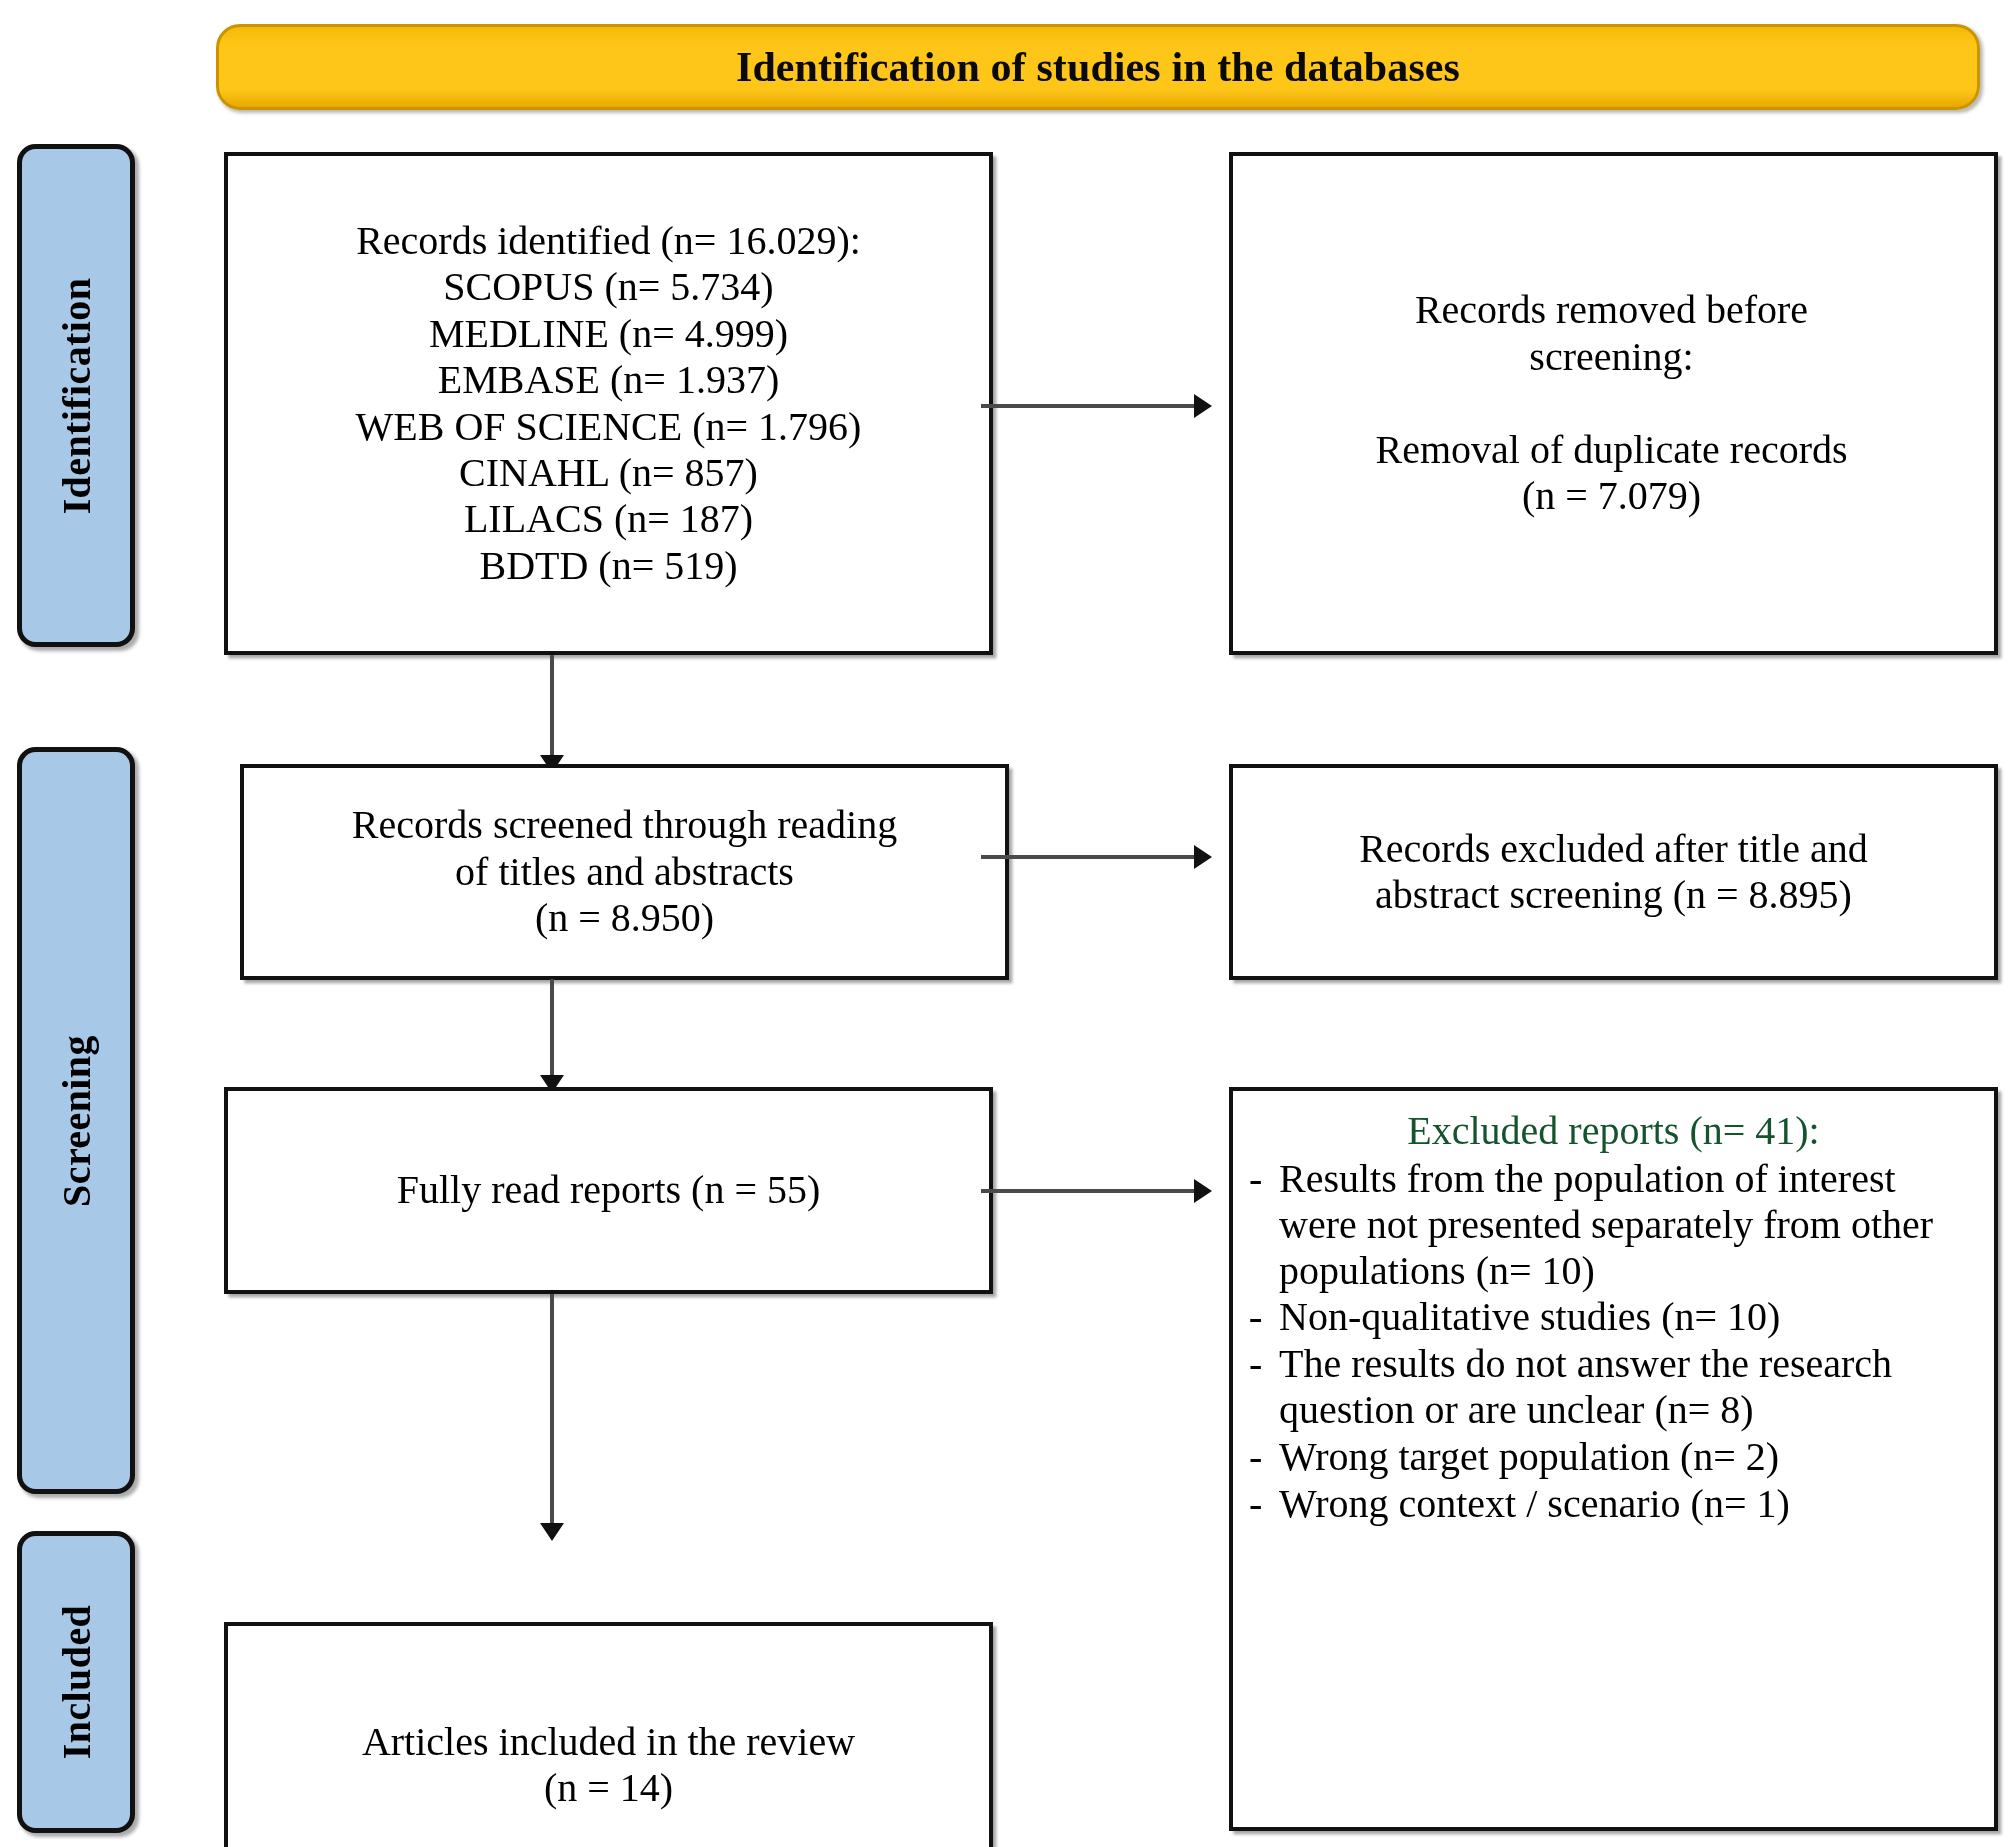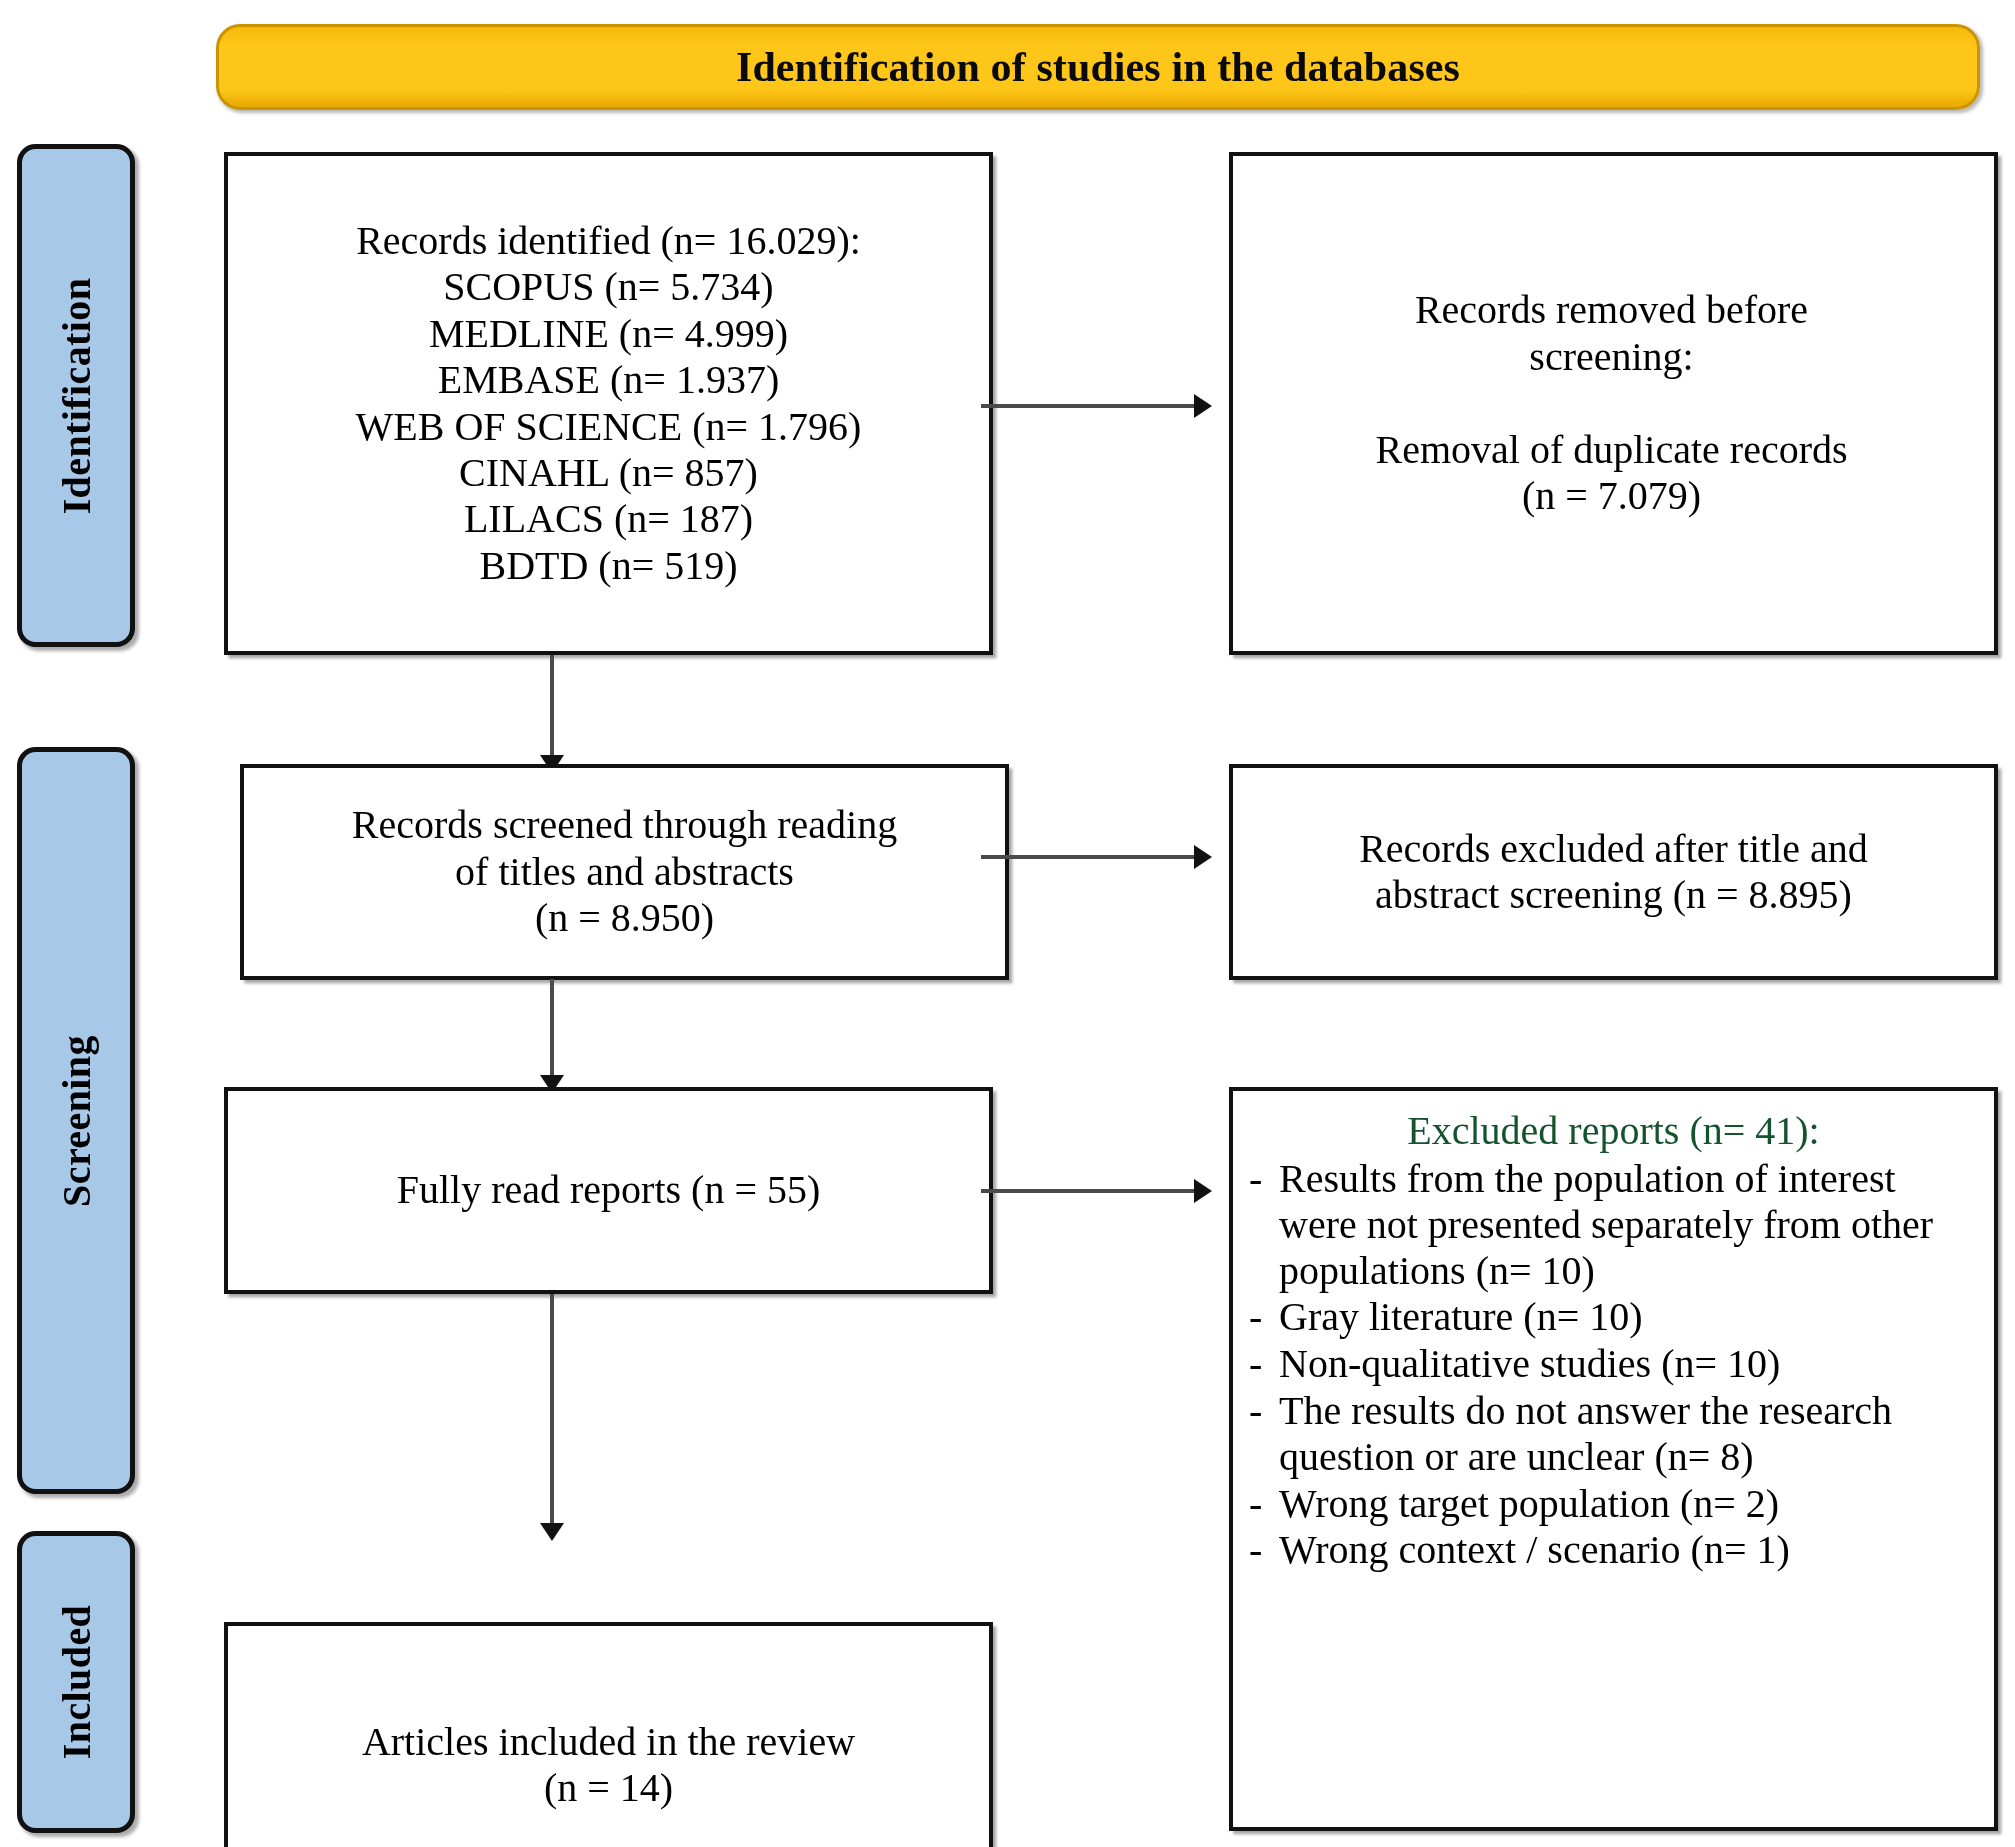--- a/index.html
+++ b/index.html
@@ -204,21 +204,20 @@
 
   <div class="flow-box" style="left:1217px; top:1087px; width:769px; height:744px; justify-content:flex-start; padding-top:17px;">
     <div class="excl-title">Excluded reports (n= 41):</div>
     <ul class="excl-list">
       <li class="excl-item">
         <span class="dash">-</span>
         <span>Results from the population of interest were not presented separately from other populations (n= 10)</span>
       </li>
       <li class="excl-item">
         <span class="dash">-</span>
-        <span>Gray literature (n= 10)</span>
       </li>
       <li class="excl-item">
         <span class="dash">-</span>
         <span>Non-qualitative studies (n= 10)</span>
       </li>
       <li class="excl-item">
         <span class="dash">-</span>
         <span>The results do not answer the research question or are unclear (n= 8)</span>
       </li>
       <li class="excl-item">

